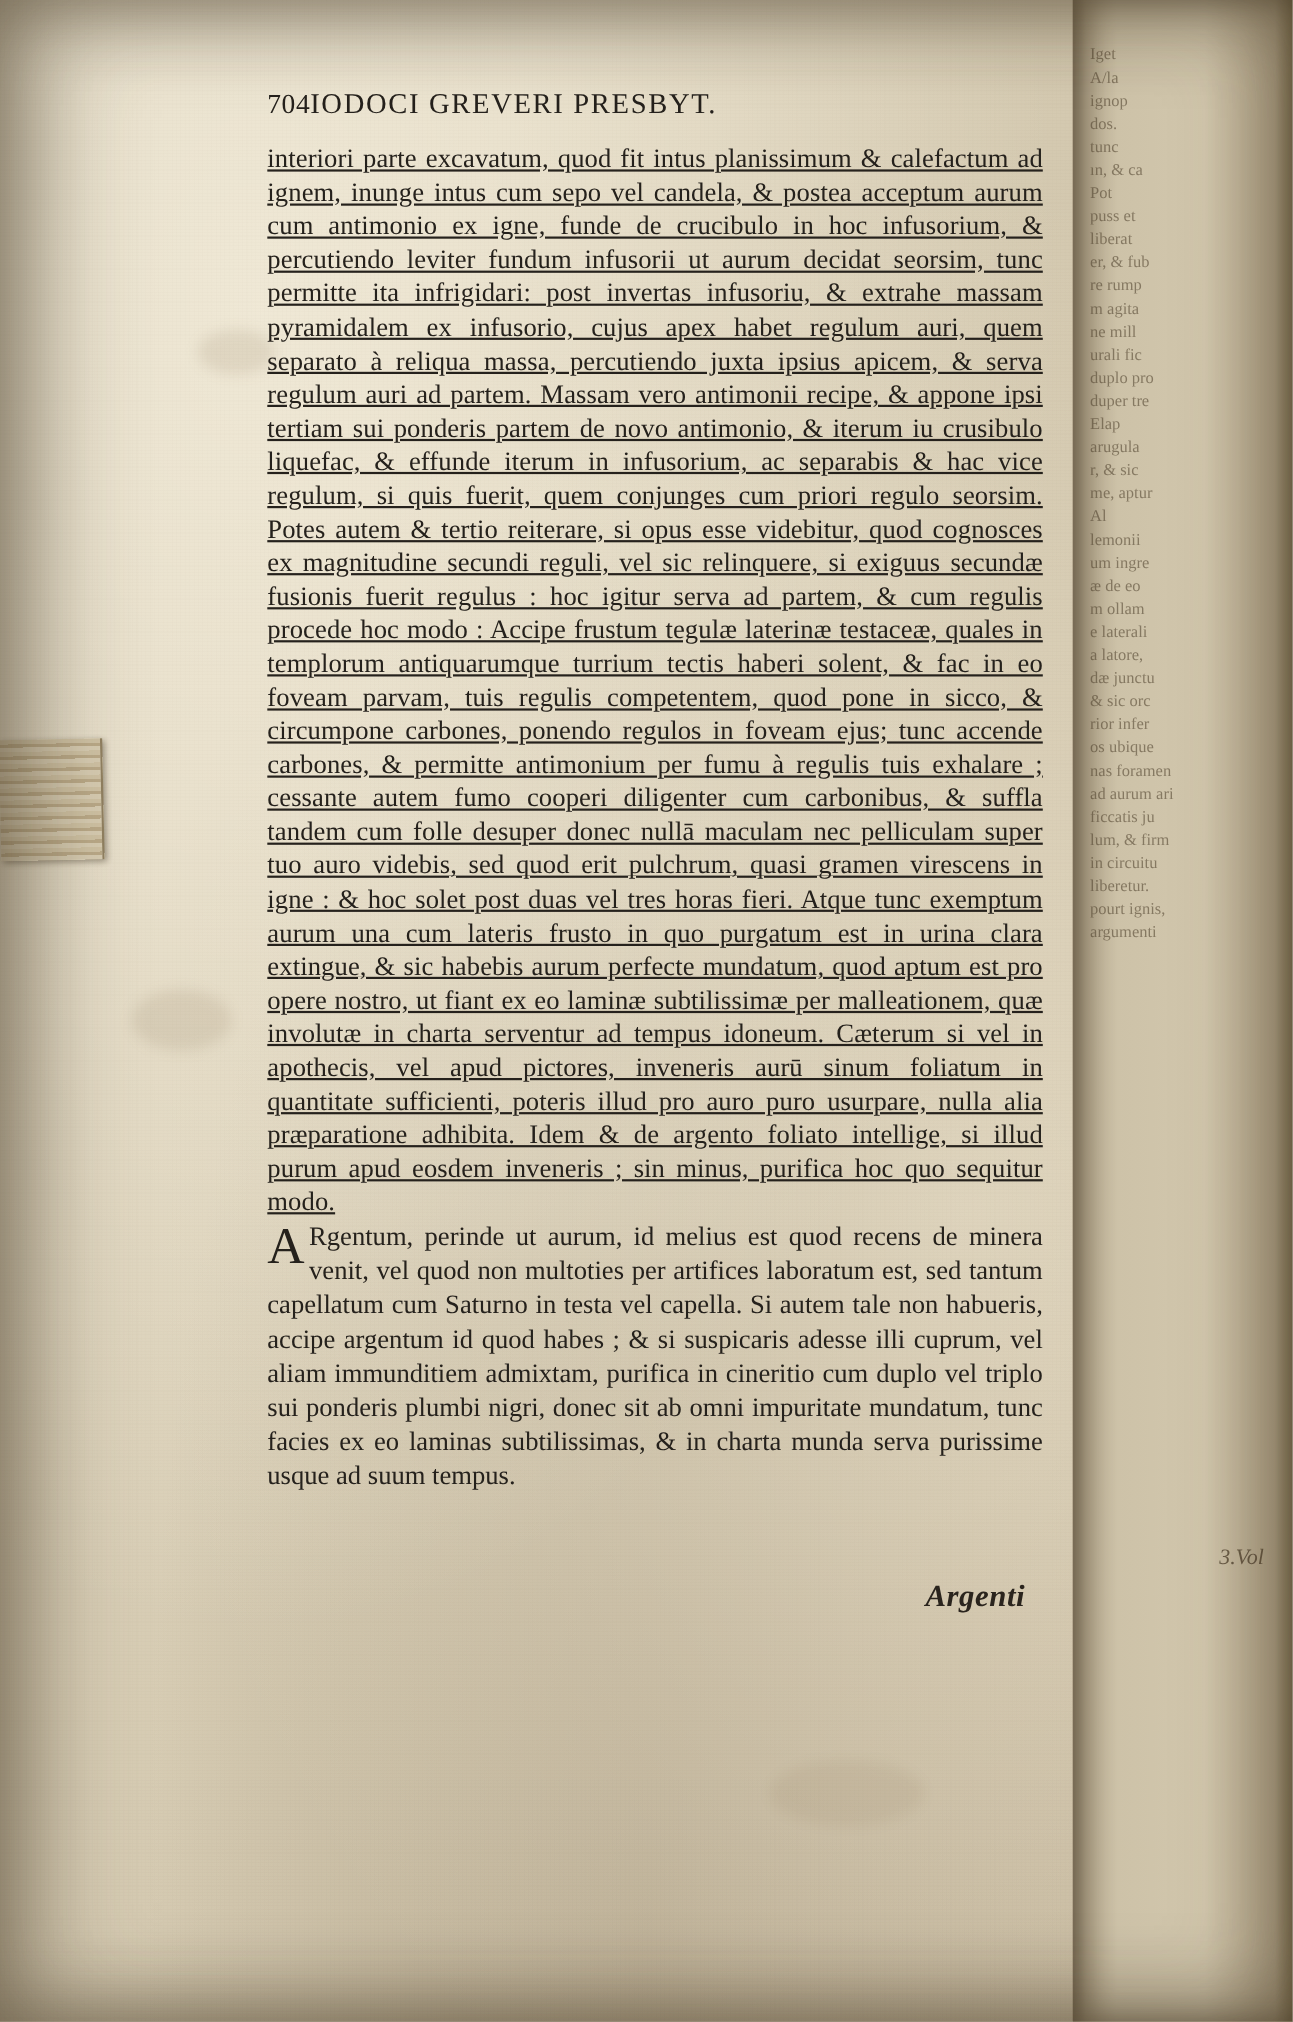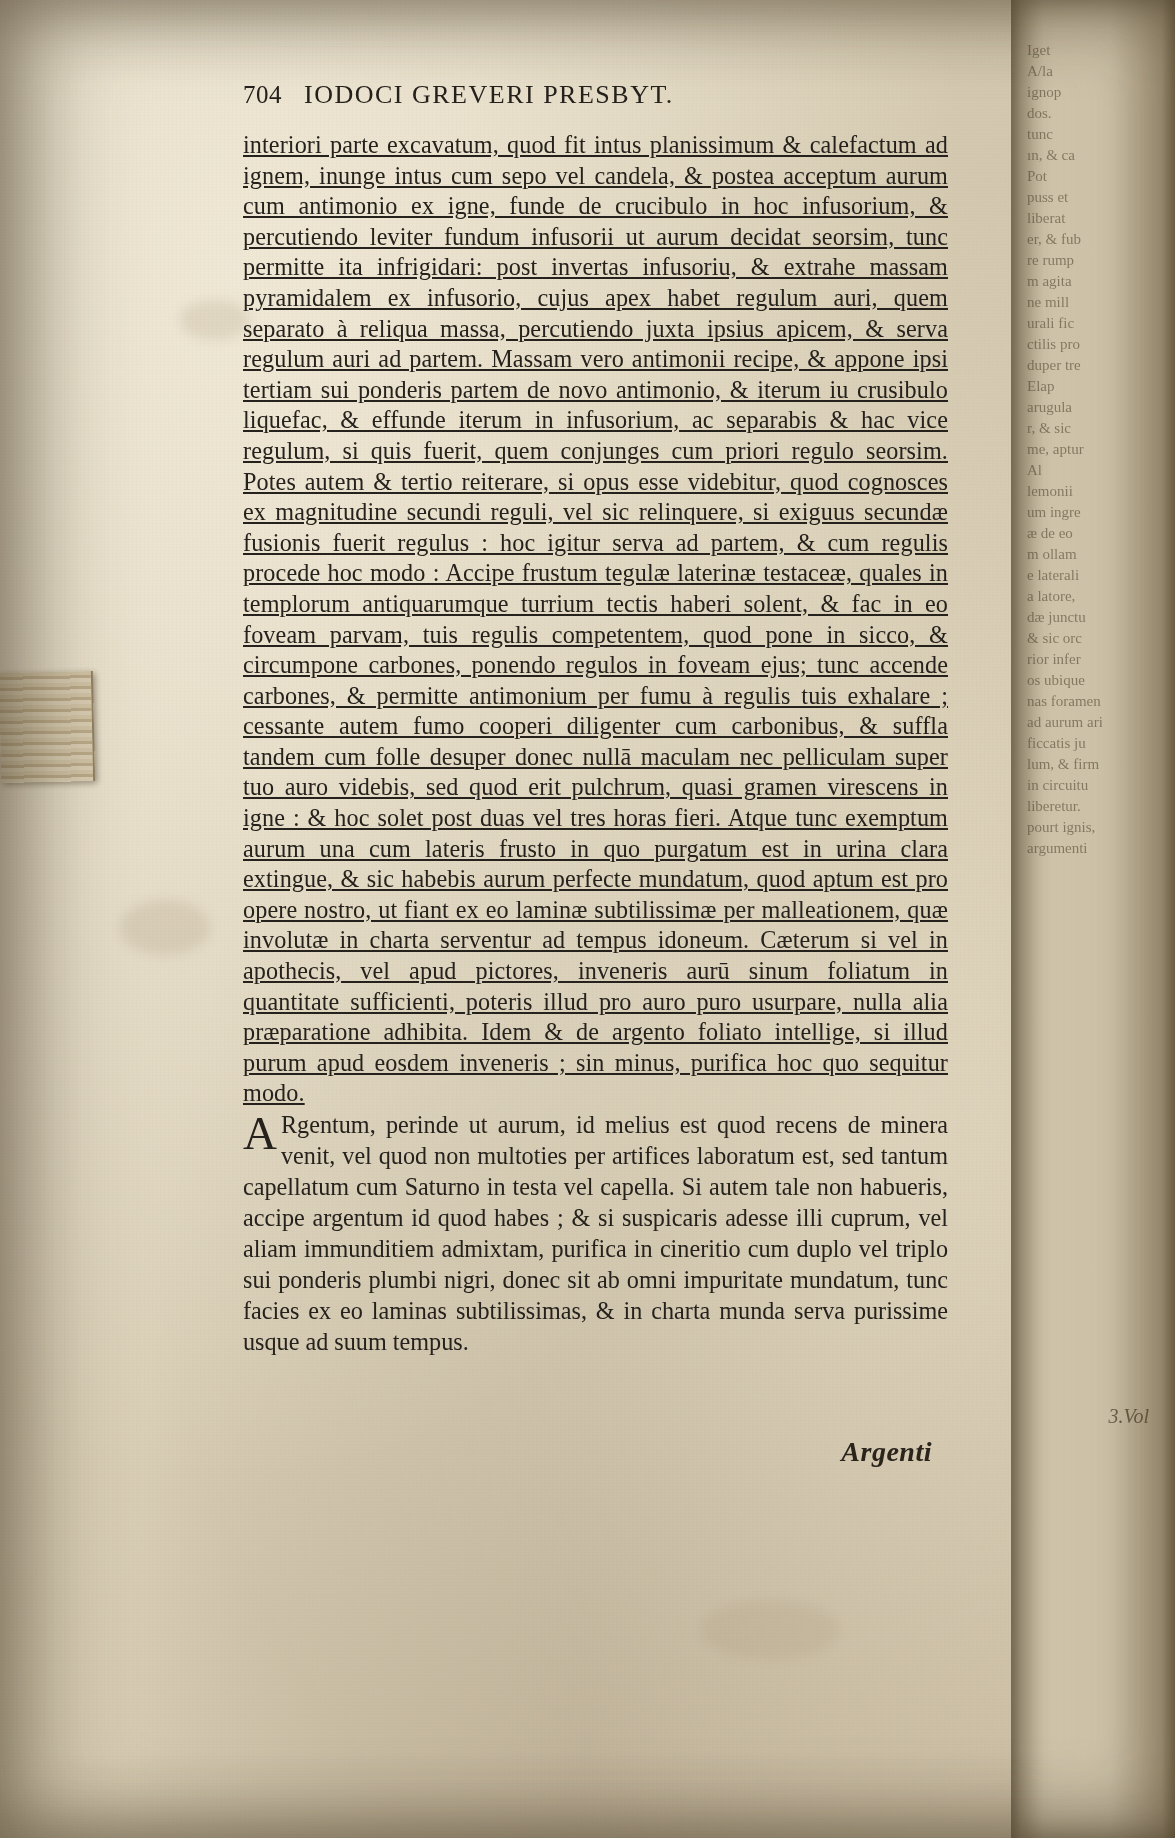--- a/index.html
+++ b/index.html
@@ -47,21 +47,21 @@
       inset 0 0 70px rgba(80,66,44,0.45),
       inset 40px 0 90px rgba(70,56,36,0.35),
       inset -30px 0 80px rgba(70,56,36,0.30);
   }
 
   
   #facing-page {
     position: absolute;
     top: 0;
     right: 0;
-    width: 164px;
+    width: 200px;
     height: 1838px;
     background: linear-gradient(90deg, #9d8f76 0%, #bdb095 6%, #cdc2a8 20%, #d2c7ad 60%, #bdaf93 92%, #8d805f 100%);
     box-shadow: inset 14px 0 24px rgba(60,48,30,0.45);
     overflow: hidden;
   }
   #facing-page .ghost-col {
     position: absolute;
     top: 40px;
     left: 16px;
     right: 8px;
@@ -95,21 +95,20 @@
     position: absolute;
     left: 243px;
     top: 80px;
     width: 705px;
     color: #25211c;
   }
 
   .head-line {
     display: flex;
     align-items: baseline;
-    gap: 22px;
     margin-bottom: 20px;
     white-space: nowrap;
   }
   .folio {
     font-size: 25px;
     letter-spacing: .5px;
   }
   .running-title {
     font-size: 26px;
     letter-spacing: 1.5px;
@@ -199,21 +198,21 @@
       <div>tunc</div>
       <div>ın, &amp; ca</div>
       <div>Pot</div>
       <div>puss et</div>
       <div>liberat</div>
       <div>er, &amp; fub</div>
       <div>re rump</div>
       <div>m agita</div>
       <div>ne mill</div>
       <div>urali fic</div>
-      <div>ctilis pro</div>
+      <div>duplo pro</div>
       <div>duper tre</div>
       <div>Elap</div>
       <div>arugula</div>
       <div>r, &amp; sic</div>
       <div>me, aptur</div>
       <div></div>
       <div>Al</div>
       <div></div>
       <div>lemonii</div>
       <div>um ingre</div>

